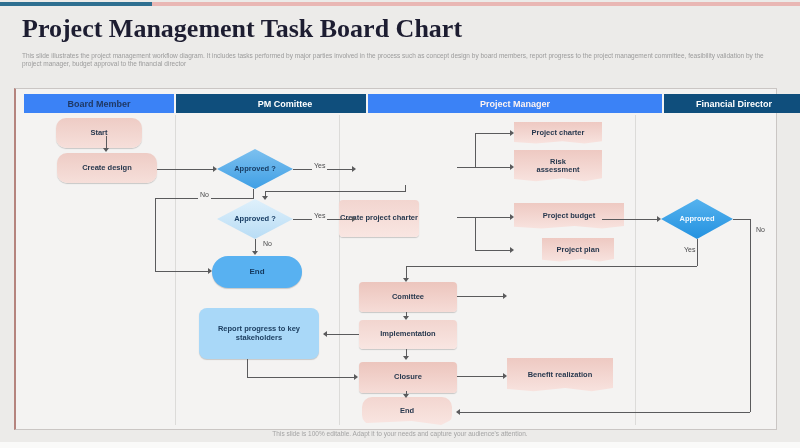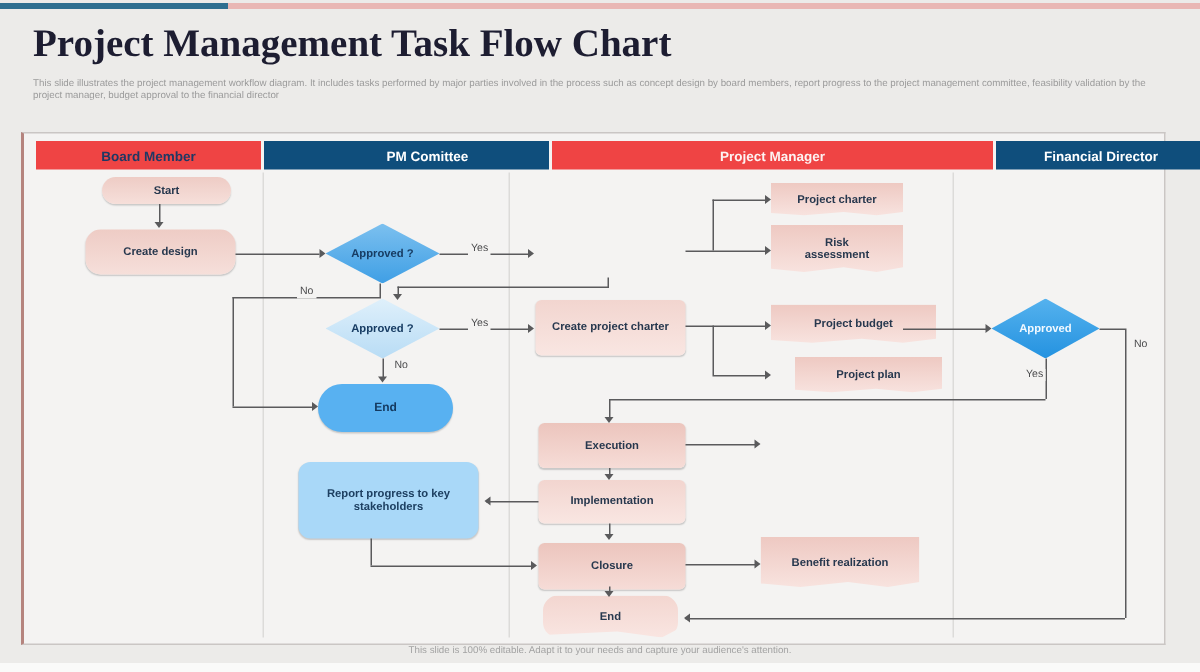--- a/index.html
+++ b/index.html
@@ -12,21 +12,21 @@
          font-weight:700;font-size:26px;color:#1d1d31;}
   .subtitle{position:absolute;left:22px;top:52px;width:758px;font-size:6.5px;line-height:8px;color:#9b9b9b;}
   .footer{position:absolute;left:0;top:430px;width:100%;text-align:center;font-size:6.5px;color:#a3a3a3;}
   .bottomstrip{position:absolute;left:0;bottom:0;width:100%;height:6px;background:#fafaf9;}
 
   .chart{position:absolute;left:14px;top:88px;width:760px;height:340px;background:#f4f3f2;
          border:1px solid #cac6c4;border-left:2px solid #b5847e;}
   .lanehead{position:absolute;left:8px;top:5px;display:flex;gap:2px;}
   .lanehead .cell{height:19px;display:flex;align-items:center;justify-content:center;
                   font-size:9px;font-weight:700;}
-  .cell.salmon{background:#ef4444;}
+  .cell.salmon{background:#3b82f6;}
   .cell.navy{background:#0f4e7c;color:#fff;}
   .cell.c0{width:150px;color:#1f3864;}
   .cell.c1{width:162px;padding-left:28px;}
   .cell.c2{width:294px;color:#fdf3f2;}
   .cell.c3{width:140px;}
   .lanesep{position:absolute;top:26px;bottom:4px;width:1px;background:#dcdbd9;}
 
   .node{position:absolute;display:flex;align-items:center;justify-content:center;text-align:center;
         font-size:7.5px;font-weight:700;color:#27384e;line-height:8.5px;
         box-shadow:0 1px 1px rgba(0,0,0,.18);}
@@ -52,48 +52,48 @@
   .ah.d{border-top:4px solid #5a5a5c;margin-left:-3px;}
   .lbl{position:absolute;font-size:7px;color:#4a4a4c;background:#f4f3f2;padding:0 2px;line-height:8px;}
 </style>
 </head>
 <body>
 
 <div class="screen">
   <div class="topbar dark"></div>
   <div class="topbar pink"></div>
 
-  <div class="title">Project Management Task Flow Chart</div>
+  <div class="title">Project Management Task Board Chart</div>
   <div class="subtitle">This slide illustrates the project management workflow diagram. It includes tasks performed by major parties involved in the process such as concept design by board members, report progress to the project management committee, feasibility validation by the project manager, budget approval to the financial director</div>
 
   <div class="chart">
 
     <div class="lanehead">
       <div class="cell c0 salmon">Board Member</div>
       <div class="cell c1 navy">PM Comittee</div>
       <div class="cell c2 salmon">Project Manager</div>
       <div class="cell c3 navy">Financial Director</div>
     </div>
     <div class="lanesep" style="left:159px"></div>
     <div class="lanesep" style="left:323px"></div>
     <div class="lanesep" style="left:619px"></div>
 
-    <div class="node pill" style="left:52px;top:29px;width:86px;height:18px">Start</div>
+    <div class="node pill" style="left:40px;top:29px;width:86px;height:30px">Start</div>
     <div class="node pill" style="left:41px;top:64px;width:100px;height:30px">Create design</div>
     <div class="node diamond d1" style="left:201px;top:60px;width:76px;height:40px">Approved ?</div>
     <div class="node diamond d2" style="left:201px;top:110px;width:76px;height:40px">Approved ?</div>
     <div class="node bluepill" style="left:196px;top:167px;width:90px;height:32px;font-size:8px">End</div>
     <div class="node bluebox" style="left:183px;top:219px;width:120px;height:51px;padding:0 10px;box-sizing:border-box">Report progress to key stakeholders</div>
 
-    <div class="node proc" style="left:341px;top:111px;width:100px;height:37px;padding:0 0;box-sizing:border-box">Create project charter</div>
+    <div class="node proc" style="left:323px;top:111px;width:80px;height:37px;padding:0 0;box-sizing:border-box">Create project charter</div>
     <div class="node doc" style="left:498px;top:33px;width:88px;height:22px">Project charter</div>
     <div class="node doc" style="left:498px;top:61px;width:88px;height:32px;padding:0 16px;box-sizing:border-box">Risk assessment</div>
     <div class="node doc" style="left:498px;top:114px;width:110px;height:26px">Project budget</div>
-    <div class="node doc" style="left:514px;top:149px;width:98px;height:24px">Project plan</div>
-    <div class="node proc dark" style="left:343px;top:193px;width:98px;height:30px">Execution</div>
+    <div class="node doc" style="left:526px;top:149px;width:72px;height:24px">Project plan</div>
+    <div class="node proc dark" style="left:343px;top:193px;width:98px;height:30px">Comittee</div>
     <div class="node proc" style="left:343px;top:231px;width:98px;height:29px">Implementation</div>
     <div class="node proc dark" style="left:343px;top:273px;width:98px;height:31px">Closure</div>
     <div class="node doc" style="left:491px;top:269px;width:106px;height:34px;padding:0 20px;box-sizing:border-box">Benefit realization</div>
     <div class="node endpink" style="left:346px;top:308px;width:90px;height:28px">End</div>
 
     <div class="node diamond d3" style="left:645px;top:110px;width:72px;height:40px">Approved</div>
 
     <div class="ln v" style="left:90px;top:47px;height:13px"></div>
     <div class="ah d" style="left:90px;top:59px"></div>
 

